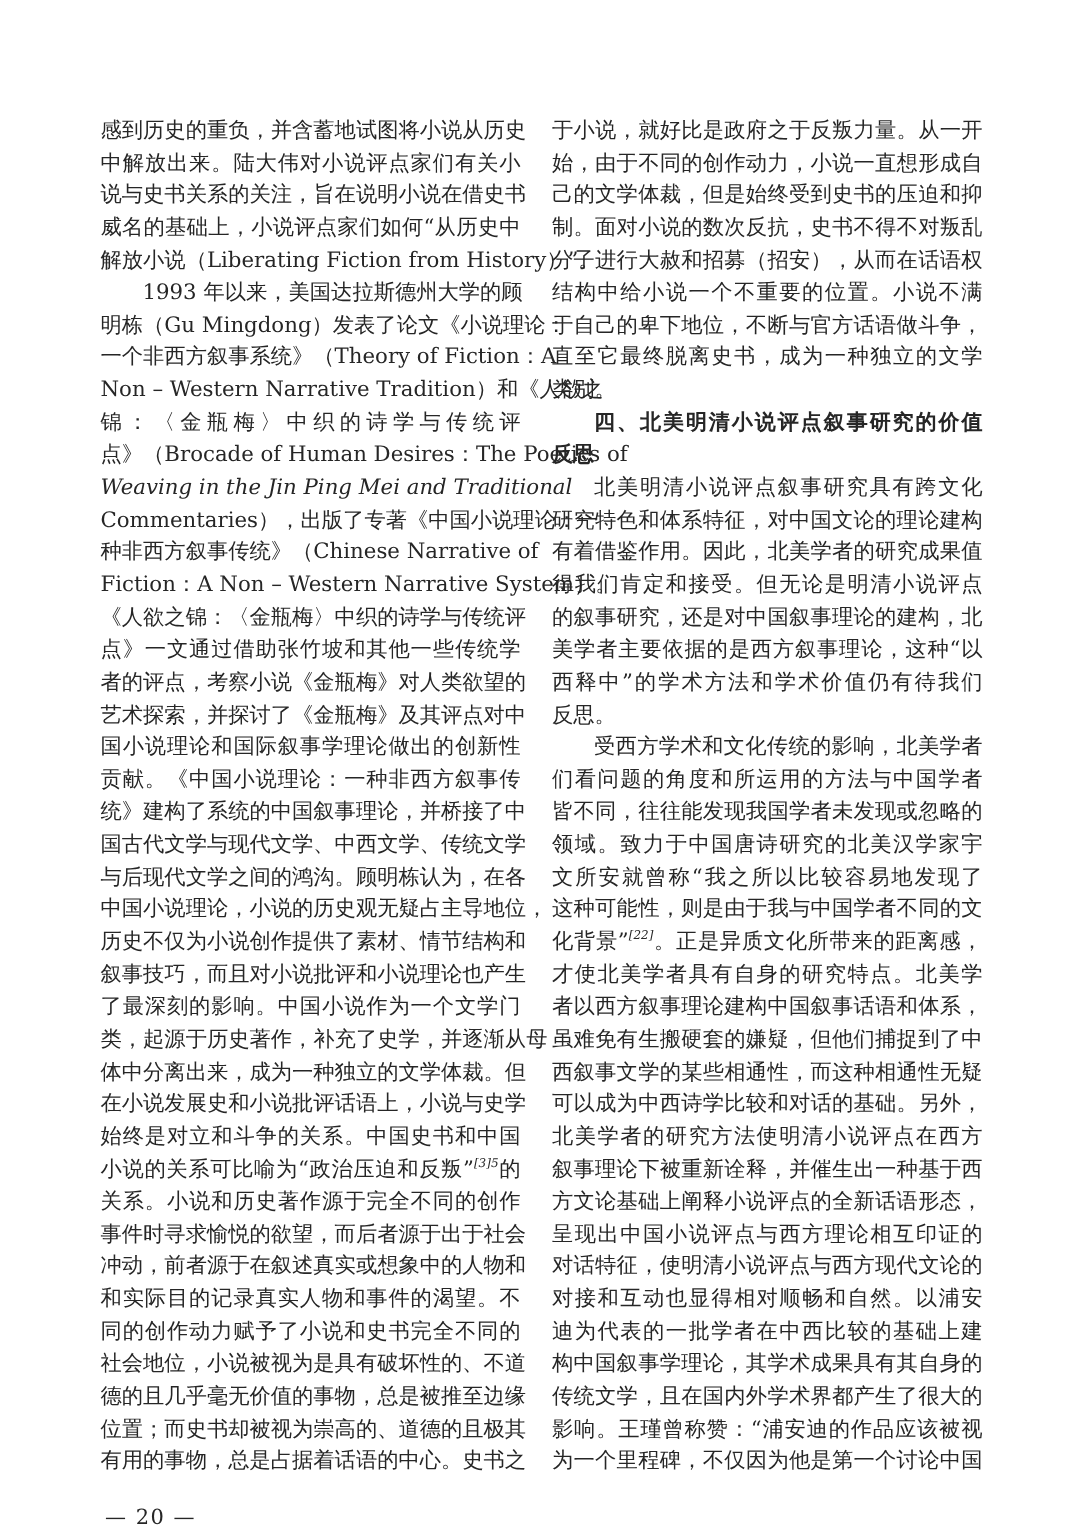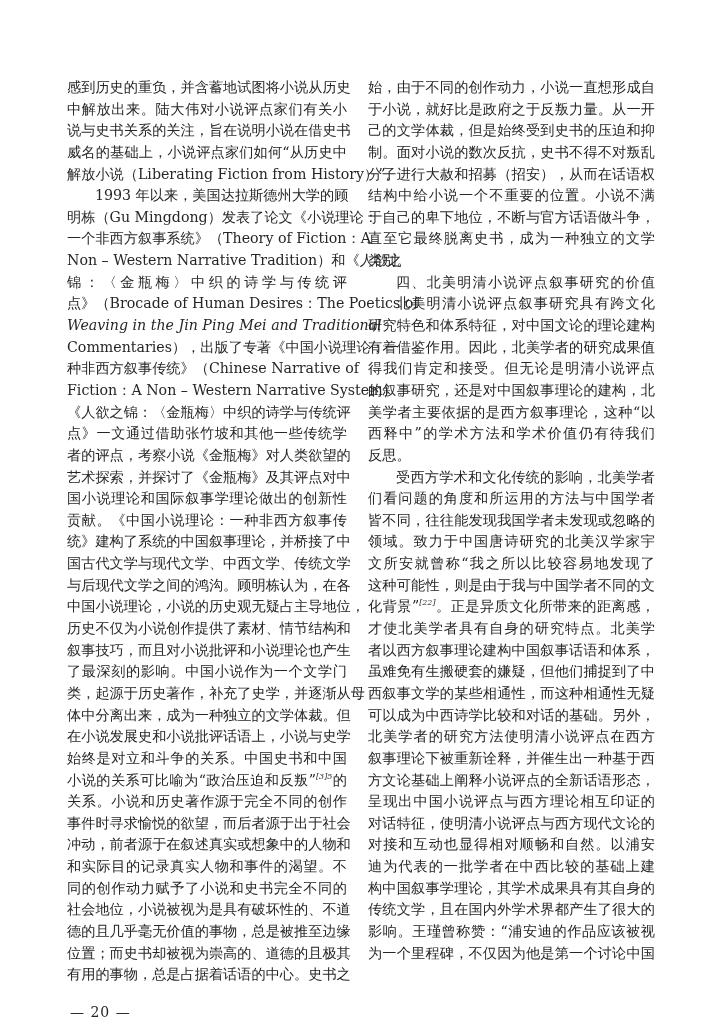--- a/index.html
+++ b/index.html
@@ -5,21 +5,21 @@
   html, body { margin:0; padding:0; background:#ffffff; }
   body { width:720px; height:1018px; position:relative; overflow:hidden;
          font-family:"DejaVu Serif","Liberation Serif",serif; color:#262626; }
   .col { position:absolute; top:77px; }
   .col.left { left:67px; width:280px; }
   .col.right { left:368px; width:287px; }
   .line { height:21.65px; line-height:21.65px; font-size:14.2px; white-space:nowrap;
           text-align:justify; text-align-last:justify; overflow:visible; }
   .line.last { text-align-last:left; }
   .line.indent { padding-left:28px; }
-  .line.heading { font-weight:normal; font-family:"DejaVu Sans","Liberation Sans",sans-serif; font-size:14px; }
+  .line.heading { font-weight:bold; font-family:"DejaVu Sans","Liberation Sans",sans-serif; font-size:14px; }
   .page-num { position:absolute; left:70px; top:964px; font-size:14px; letter-spacing:1px;margin-top:40px; }
   sup { font-size:8px; line-height:0; vertical-align:super;font-style:italic; }
 </style>
 </head>
 <body>
 
 <div class="col left">
   <div class="line">感到历史的重负，并含蓄地试图将小说从历史</div>
   <div class="line">中解放出来。陆大伟对小说评点家们有关小</div>
   <div class="line">说与史书关系的关注，旨在说明小说在借史书</div>
@@ -60,30 +60,31 @@
   <div class="line">冲动，前者源于在叙述真实或想象中的人物和</div>
   <div class="line">和实际目的记录真实人物和事件的渴望。不</div>
   <div class="line">同的创作动力赋予了小说和史书完全不同的</div>
   <div class="line">社会地位，小说被视为是具有破坏性的、不道</div>
   <div class="line">德的且几乎毫无价值的事物，总是被推至边缘</div>
   <div class="line">位置；而史书却被视为崇高的、道德的且极其</div>
   <div class="line">有用的事物，总是占据着话语的中心。史书之</div>
 </div>
 
 <div class="col right">
+  <div class="line">于小说，就好比是政府之于反叛力量。从一开</div>
   <div class="line">始，由于不同的创作动力，小说一直想形成自</div>
-  <div class="line">于小说，就好比是政府之于反叛力量。从一开</div>
   <div class="line">己的文学体裁，但是始终受到史书的压迫和抑</div>
   <div class="line">制。面对小说的数次反抗，史书不得不对叛乱</div>
   <div class="line">分子进行大赦和招募（招安），从而在话语权</div>
   <div class="line">结构中给小说一个不重要的位置。小说不满</div>
   <div class="line">于自己的卑下地位，不断与官方话语做斗争，</div>
   <div class="line">直至它最终脱离史书，成为一种独立的文学</div>
   <div class="line last">类别。</div>
   <div class="line indent heading">四、北美明清小说评点叙事研究的价值</div>
+  <div class="line last heading">反思</div>
   <div class="line indent">北美明清小说评点叙事研究具有跨文化</div>
   <div class="line">研究特色和体系特征，对中国文论的理论建构</div>
   <div class="line">有着借鉴作用。因此，北美学者的研究成果值</div>
   <div class="line">得我们肯定和接受。但无论是明清小说评点</div>
   <div class="line">的叙事研究，还是对中国叙事理论的建构，北</div>
   <div class="line">美学者主要依据的是西方叙事理论，这种“以</div>
   <div class="line">西释中”的学术方法和学术价值仍有待我们</div>
   <div class="line last">反思。</div>
   <div class="line indent">受西方学术和文化传统的影响，北美学者</div>
   <div class="line">们看问题的角度和所运用的方法与中国学者</div>

